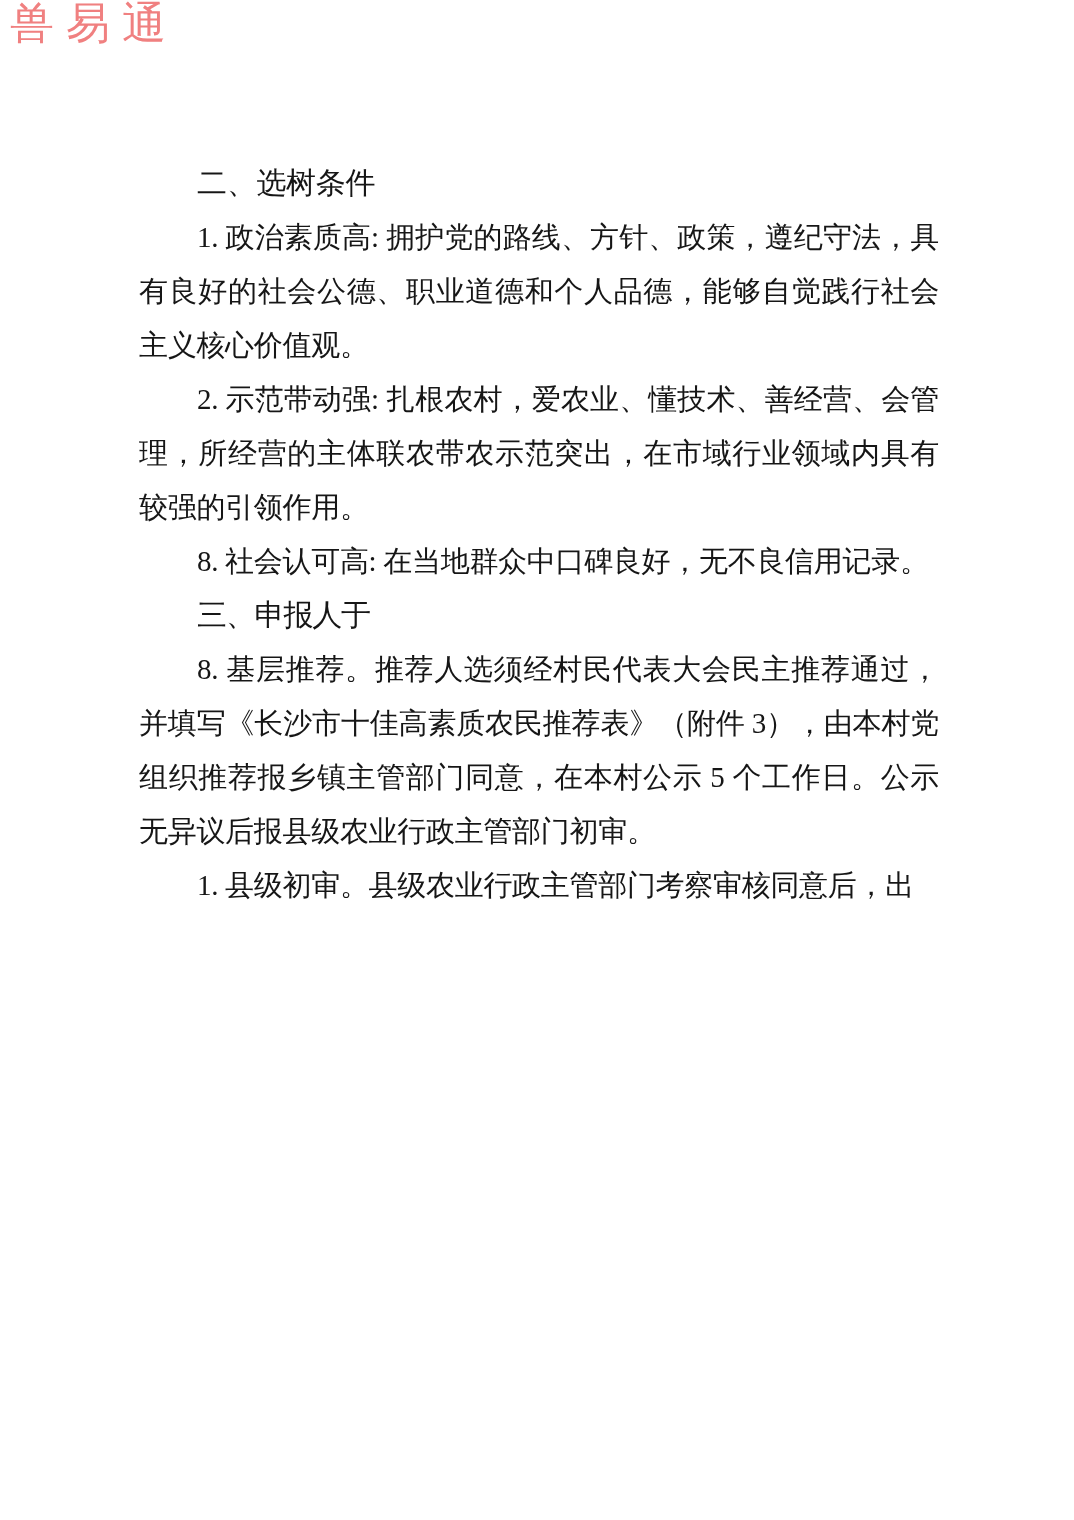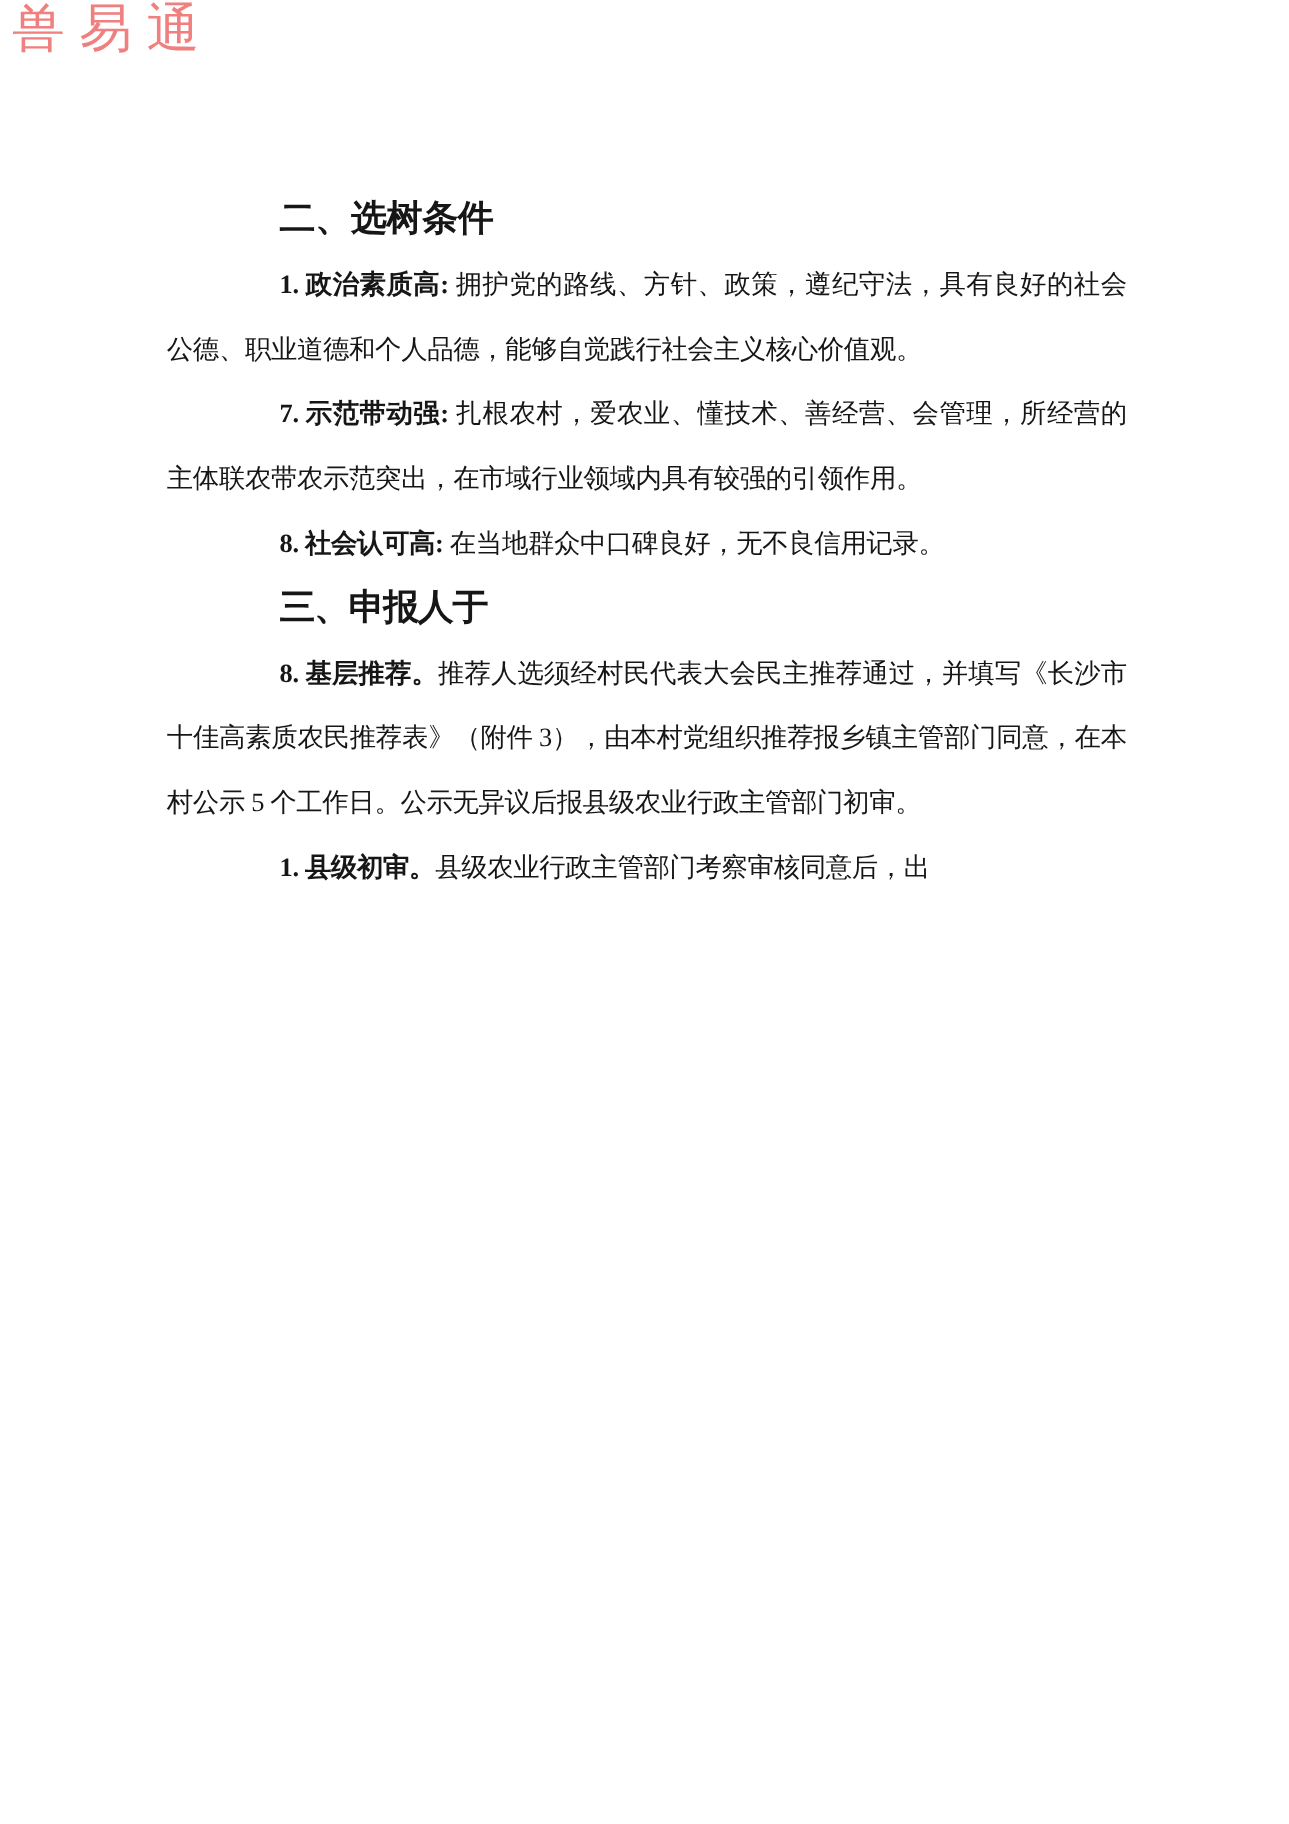--- a/index.html
+++ b/index.html
@@ -23,29 +23,29 @@
     white-space: nowrap;
   }
   .doc {
     position: absolute;
     left: 139px;
     top: 156px;
     width: 800px;
   }
   .para {
     margin: 0;
-    font-size: 22px;
+    font-size: 29px;
     line-height: 54px;
     text-align: justify;
     text-justify: inter-ideograph;
     text-indent: 58px;
     letter-spacing: -0.3px;
     word-break: break-all;
   }
-  .para b { font-weight: bold; margin-left: 36px; }
+  .para b { font-weight: normal; }
   .para.heading {
     font-weight: bold;
     text-align: left;
     font-family: "Liberation Sans", "DejaVu Sans", sans-serif;
     font-size: 30px;
   }
   
   .doc .para:nth-child(5) { letter-spacing: -1.2px; }
   .page-number {
     position: absolute;
@@ -60,21 +60,21 @@
 </style>
 </head>
 <body>
 
 <div class="page">
   <div class="watermark" style="color: rgb(240, 128, 128);">兽易通</div>
 
   <div class="doc">
       <p class="para heading"><b>二、选树条件</b></p>
       <p class="para item"><b>1. 政治素质高:</b> 拥护党的路线、方针、政策，遵纪守法，具有良好的社会公德、职业道德和个人品德，能够自觉践行社会主义核心价值观。</p>
-      <p class="para item"><b>7. 示范带动强:</b> 扎根农村，爱农业、懂技术、善经营、会管理，所经营的主体联农带农示范突出，在市域行业领域内具有较强的引领作用。</p>
+      <p class="para item"><b>2. 示范带动强:</b> 扎根农村，爱农业、懂技术、善经营、会管理，所经营的主体联农带农示范突出，在市域行业领域内具有较强的引领作用。</p>
       <p class="para item"><b>8. 社会认可高:</b> 在当地群众中口碑良好，无不良信用记录。</p>
       <p class="para heading"><b>三、申报人于</b></p>
       <p class="para item"><b>8. 基层推荐。</b>推荐人选须经村民代表大会民主推荐通过，并填写《长沙市十佳高素质农民推荐表》（附件 3），由本村党组织推荐报乡镇主管部门同意，在本村公示 5 个工作日。公示无异议后报县级农业行政主管部门初审。</p>
       <p class="para item"><b>1. 县级初审。</b>县级农业行政主管部门考察审核同意后，出</p>
     </div>
 
   <div class="page-number">— 2 —</div>
 </div>
 
 </body></html>

